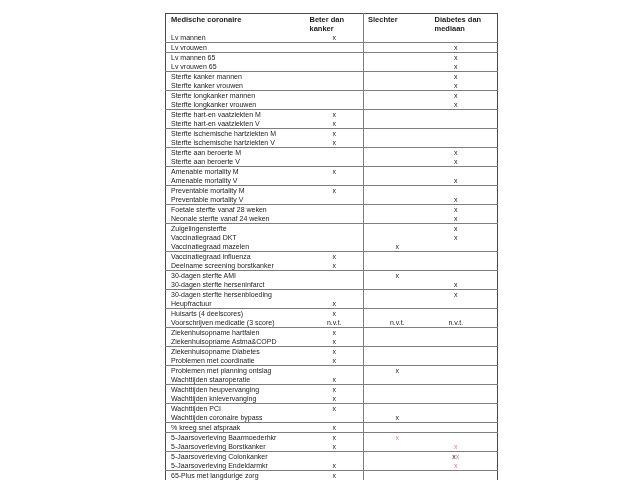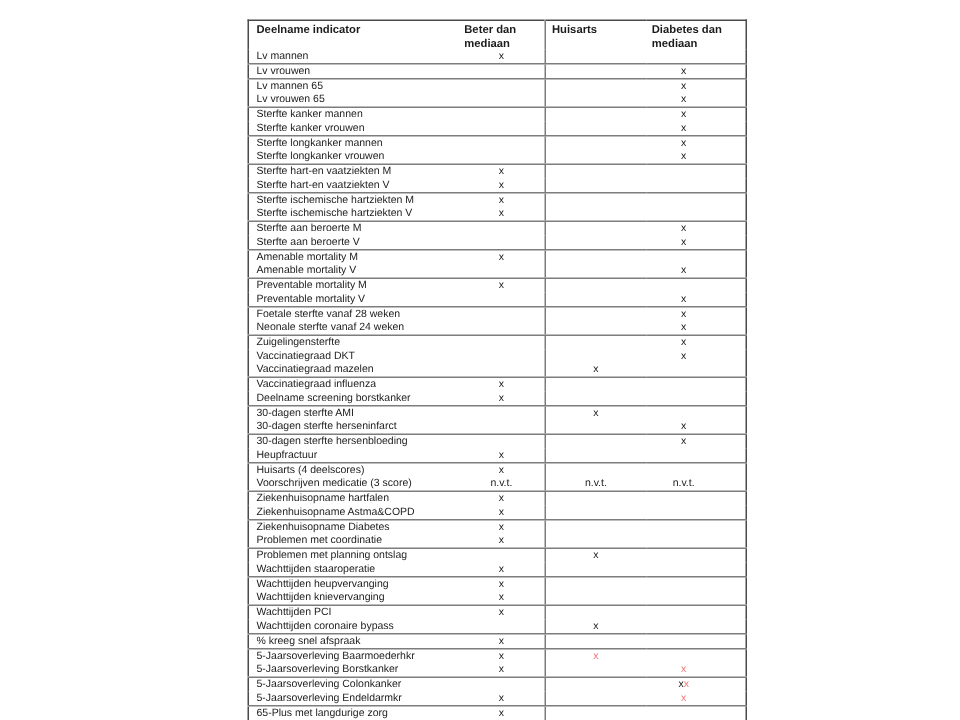--- a/index.html
+++ b/index.html
@@ -41,23 +41,23 @@
 <div class="tbl-wrap">
   <table>
     <colgroup>
       <col style="width:140px">
       <col style="width:58px">
       <col style="width:67px">
       <col style="width:67px">
     </colgroup>
     <thead>
       <tr>
-        <th class="h-ind">Deelname indicator</th>
-        <th class="h-beter">Beter dan mediaan</th>
-        <th class="h-med">Huisarts</th>
+        <th class="h-ind">Medische coronaire</th>
+        <th class="h-beter">Beter dan kanker</th>
+        <th class="h-med">Slechter</th>
         <th class="h-slecht">Diabetes dan mediaan</th>
       </tr>
     </thead>
     <tbody>
         <tr class="divider">
           <td class="c-ind">Lv mannen</td>
           <td class="c-mark c-beter"><span>x</span></td>
           <td class="c-mark c-med"></td>
           <td class="c-mark c-slecht"></td>
         </tr>

